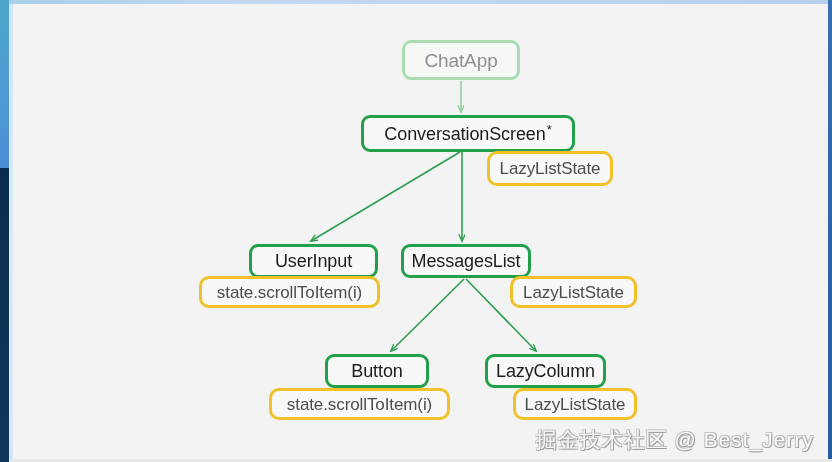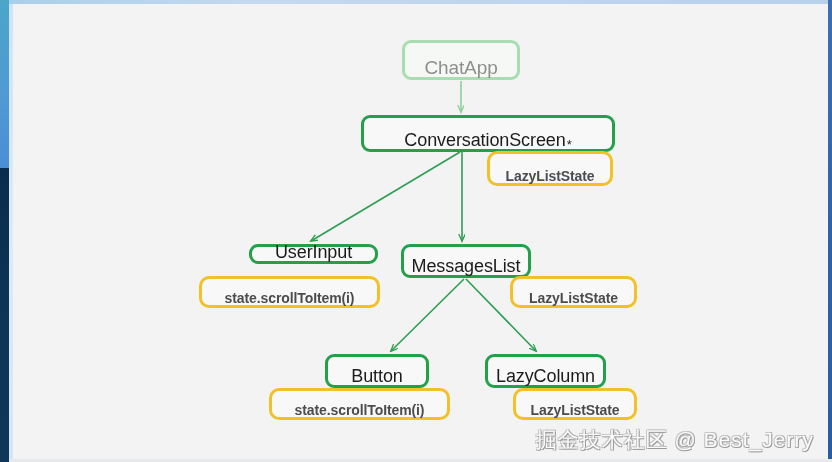--- a/index.html
+++ b/index.html
@@ -65,21 +65,21 @@
     position: absolute;
     left: 0; top: 0;
     width: 832px; height: 462px;
   }
 
   
   .node {
     position: absolute;
     box-sizing: border-box;
     display: flex;
-    align-items: flex-end;
+    align-items: center;
     justify-content: center;
     background: #f7f8f7;
     border-radius: 9px;
     white-space: nowrap;
     letter-spacing: -0.1px;
   }
   .node .label {
     display: inline-block;
     line-height: 1;
   }
@@ -91,23 +91,22 @@
   }
   .node.composable-muted {
     border: 3px solid #a9dcb0;
     color: #8d8f8e;
     font-size: 19px;
     background: #f6f8f6;
   }
   .node.state {
     border: 3px solid #f2c027;
     color: #4c4c4c;
-    font-size: 14px;
+    font-size: 17px;
     border-radius: 10px;
-    font-weight: bold;
   }
 
   .sup {
     font-size: 13px;
     vertical-align: super;
     line-height: 0;
     position: relative;
     top: -4px;
     margin-left: 1px;
   }
@@ -159,28 +158,28 @@
 
     <line x1="464" y1="279" x2="391" y2="351" stroke="#2e9e52" stroke-width="1.6" marker-end="url(#arrowhead)"></line>
 
     <line x1="466" y1="279" x2="536" y2="351" stroke="#2e9e52" stroke-width="1.6" marker-end="url(#arrowhead)"></line>
   </svg>
 
   <div id="nodes">
       <div class="node composable-muted" style="left: 402px; top: 40px; width: 118px; height: 40px;">
         <span class="label">ChatApp</span>
       </div>
-      <div class="node composable" style="left: 361px; top: 115px; width: 254px; height: 37px;">
+      <div class="node composable" style="left: 361px; top: 115px; width: 214px; height: 37px;">
         <span class="label">ConversationScreen</span>
         <span class="sup">*</span>
       </div>
       <div class="node state" style="left: 487px; top: 151px; width: 126px; height: 35px;">
         <span class="label">LazyListState</span>
       </div>
-      <div class="node composable" style="left: 249px; top: 244px; width: 129px; height: 20px;">
+      <div class="node composable" style="left: 249px; top: 244px; width: 129px; height: 34px;">
         <span class="label">UserInput</span>
       </div>
       <div class="node state" style="left: 199px; top: 276px; width: 181px; height: 32px;">
         <span class="label">state.scrollToItem(i)</span>
       </div>
       <div class="node composable" style="left: 401px; top: 244px; width: 130px; height: 34px;">
         <span class="label">MessagesList</span>
       </div>
       <div class="node state" style="left: 510px; top: 276px; width: 127px; height: 32px;">
         <span class="label">LazyListState</span>

